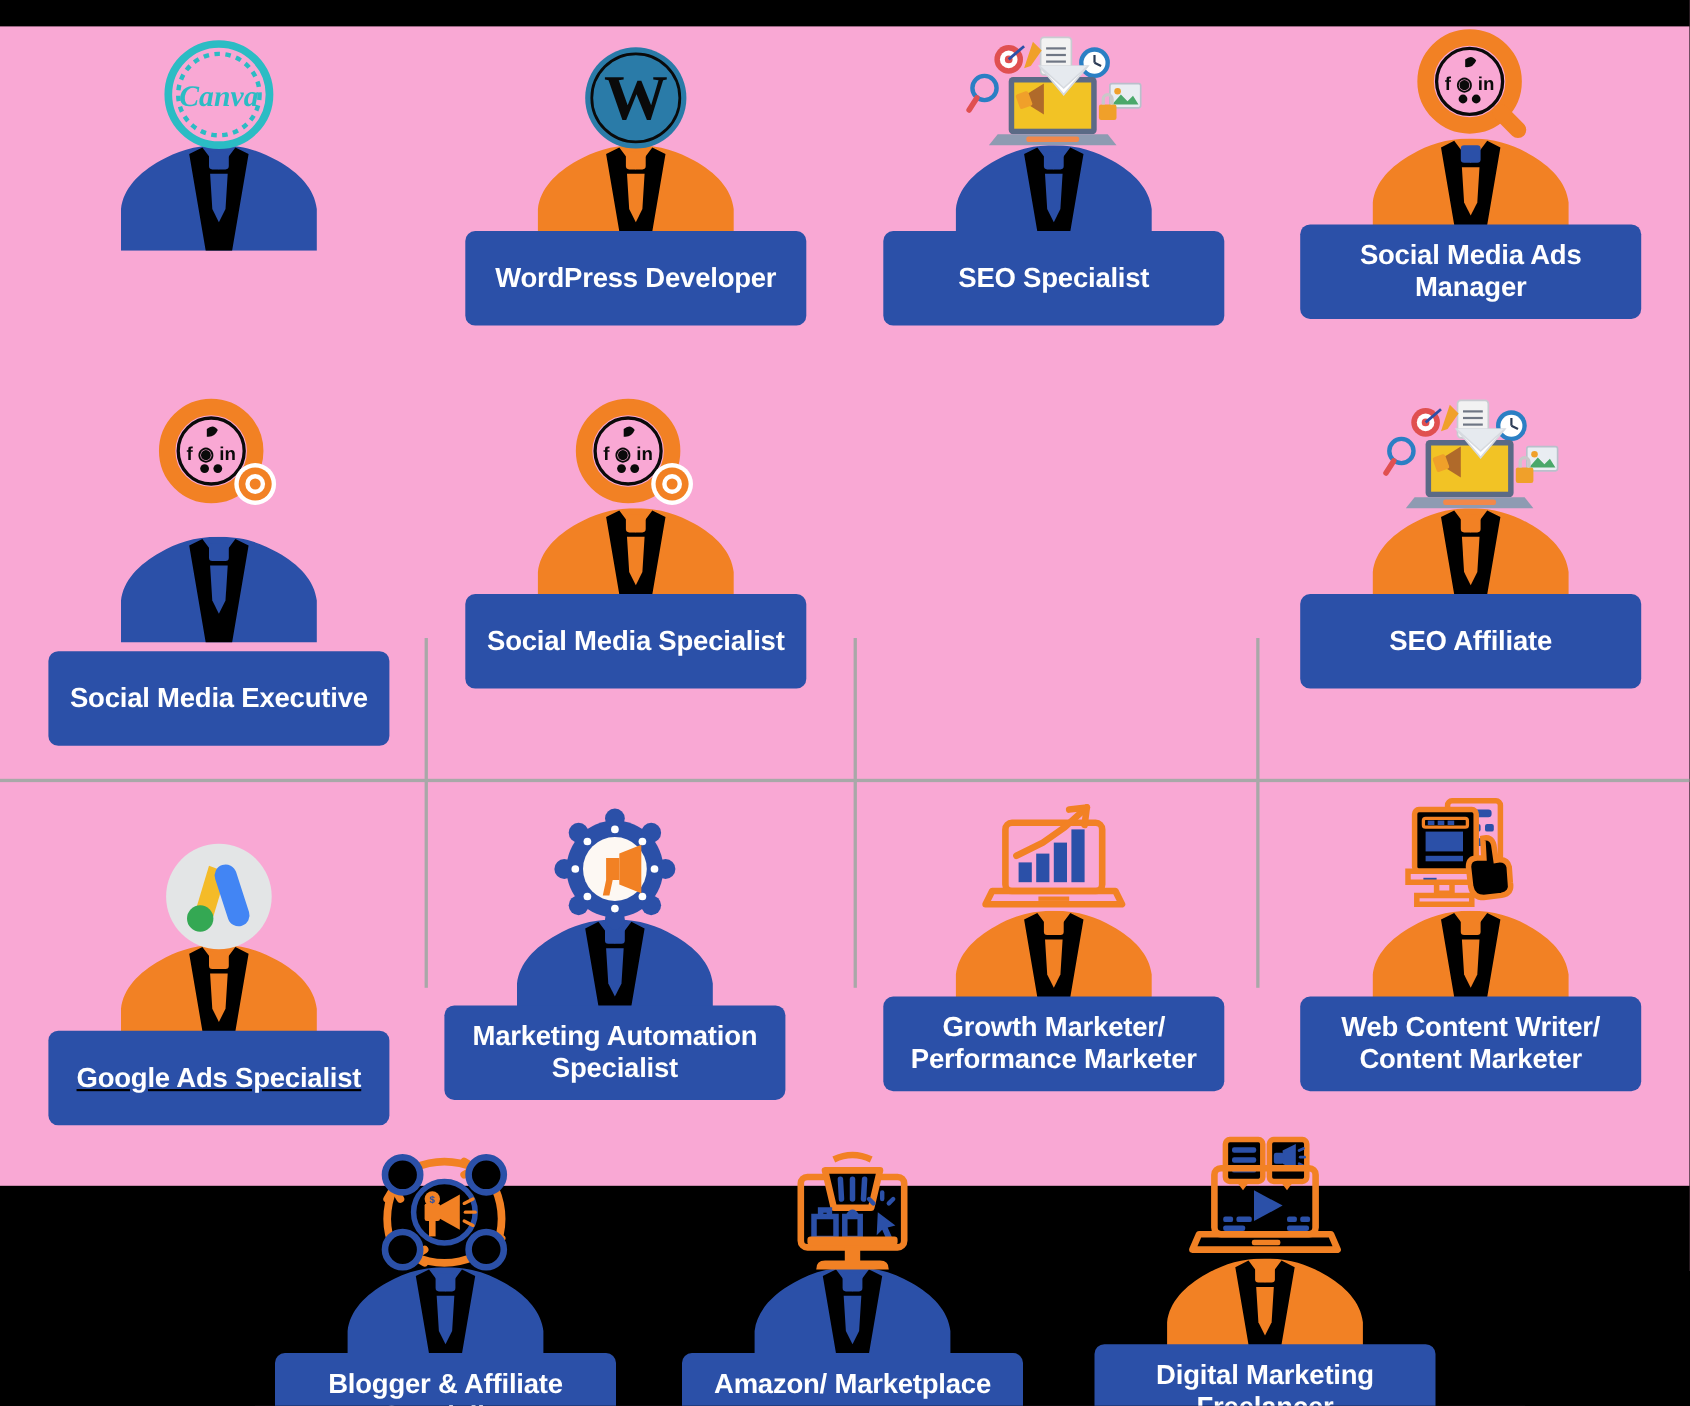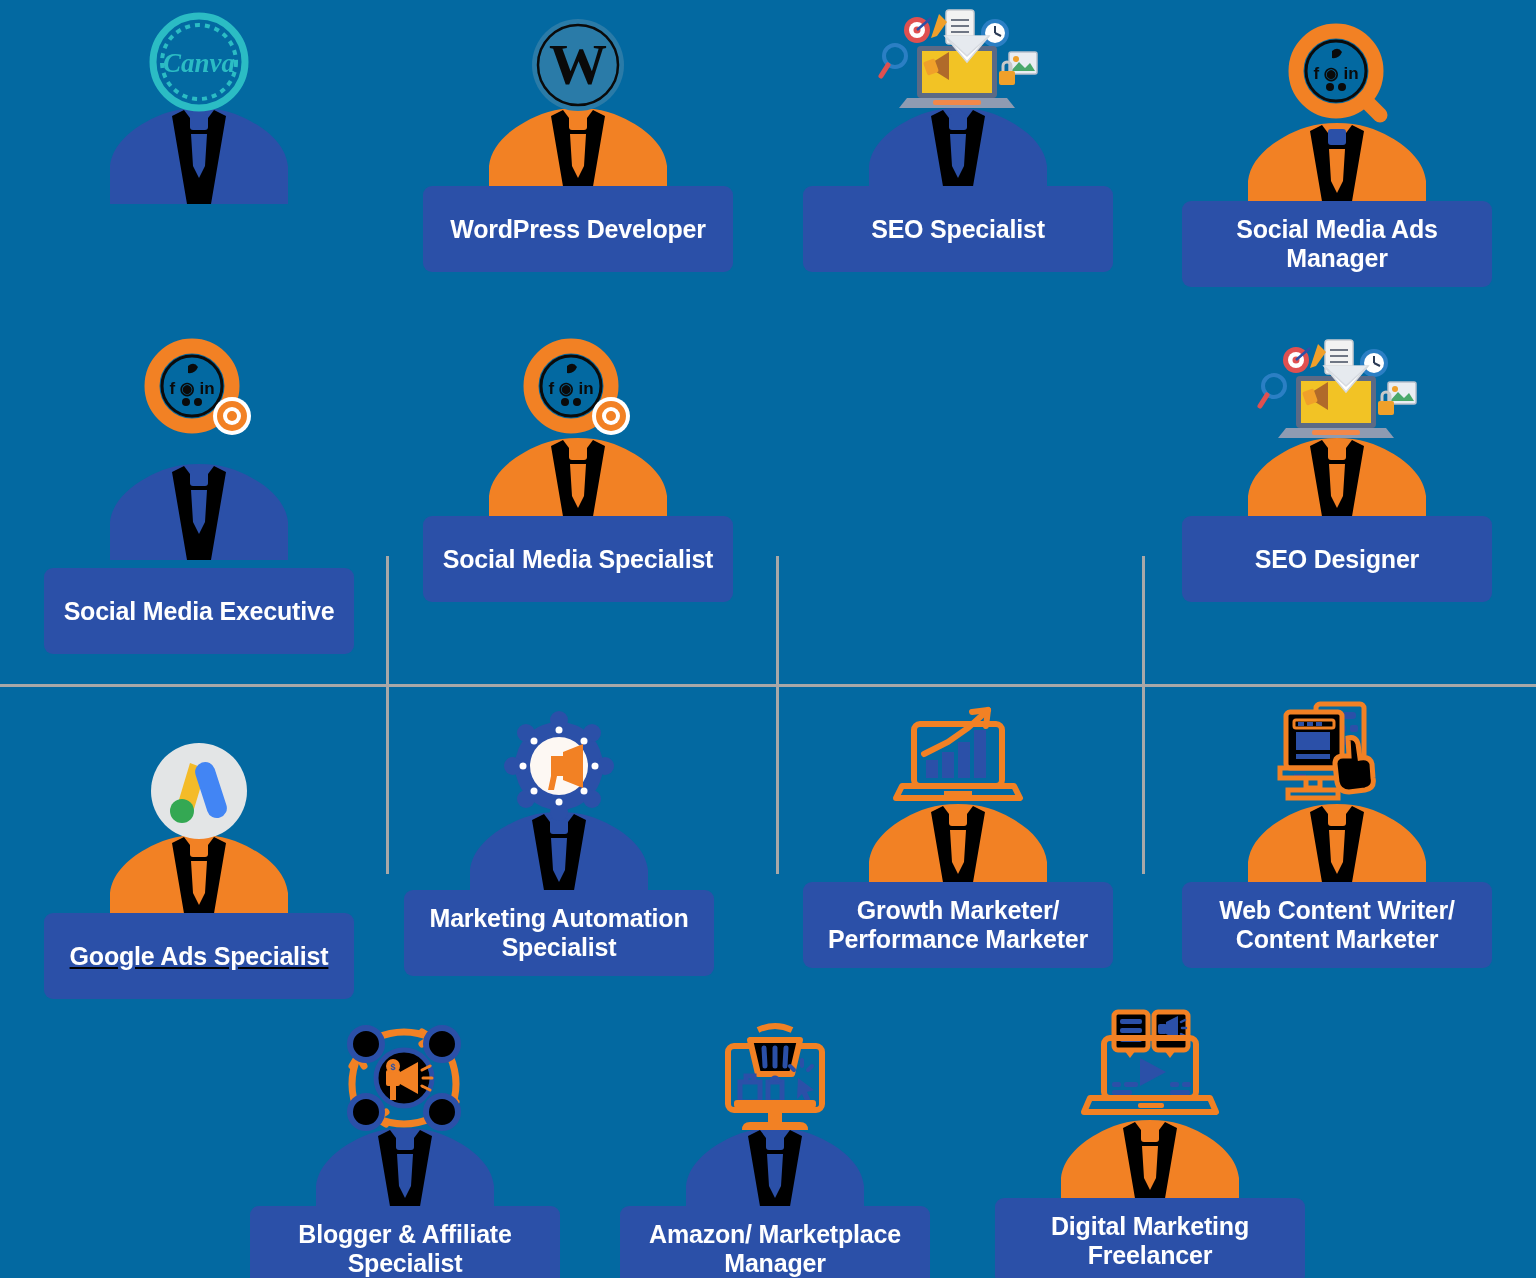--- a/index.html
+++ b/index.html
@@ -7,22 +7,23 @@
   html, body {
     width: 1536px;
     height: 1278px;
     background: #000000;
     font-family: "Liberation Sans", sans-serif;
     overflow: hidden;
   }
   #chart-root {
     position: relative;
     width: 1536px;
-    height: 1278px;
-    background: #0369a1;
+    height: 1054px;
+    background: #f9a8d4;
+    margin-top: 24px;
   }
 
   
   .conn-v {
     position: absolute;
     width: 3px;
     background: #a8a8a8;
   }
   .conn-h {
     position: absolute;
@@ -178,21 +179,21 @@
         <path d="M78 2 L93 22 L108 2 L120 8 L105 96 L81 96 L66 8 Z" fill="#000000"></path>
         <rect x="84" y="6" width="18" height="16" rx="3" fill="#2b50a8"></rect>
         <path d="M85 26 L101 26 L99 58 L93 70 L87 58 Z" fill="#2b50a8"></path>
       </svg>
     </div>
     <div class="label-box">
       <span class="label-text">SEO Specialist</span>
     </div>
   </div>
 
-  <div class="person" style="left:1182px; top:25px;">
+  <div class="person" style="left:1182px; top:4px;">
     <div class="head-icon">
       <svg width="106" height="106" viewBox="0 0 106 106">
         <circle cx="52" cy="48" r="40" fill="none" stroke="#f28124" stroke-width="15"></circle>
         <line x1="80" y1="76" x2="96" y2="92" stroke="#f28124" stroke-width="15" stroke-linecap="round"></line>
         <circle cx="52" cy="48" r="30" fill="none" stroke="#0a0a0a" stroke-width="3"></circle>
         <path d="M48 28 q6 -5 10 1 q-3 7 -10 6 z" fill="#0a0a0a"></path>
         <text x="52" y="56" text-anchor="middle" font-family="Liberation Sans, sans-serif" font-weight="700" font-size="17" fill="#0a0a0a">f ◉ in</text>
         <circle cx="46" cy="64" r="4" fill="#0a0a0a"></circle>
         <circle cx="58" cy="64" r="4" fill="#0a0a0a"></circle>
       </svg>
@@ -302,21 +303,21 @@
     </div>
     <div class="torso">
       <svg width="186" height="96" viewBox="0 0 186 96">
         <path d="M93 0 C70 0 54 6 40 14 C20 25 6 40 4 58 L4 96 L182 96 L182 58 C180 40 166 25 146 14 C132 6 116 0 93 0 Z" fill="#f28124"></path>
         <path d="M78 2 L93 22 L108 2 L120 8 L105 96 L81 96 L66 8 Z" fill="#000000"></path>
         <rect x="84" y="6" width="18" height="16" rx="3" fill="#f28124"></rect>
         <path d="M85 26 L101 26 L99 58 L93 70 L87 58 Z" fill="#f28124"></path>
       </svg>
     </div>
     <div class="label-box">
-      <span class="label-text">SEO Designer</span>
+      <span class="label-text">SEO Affiliate</span>
     </div>
   </div>
 
   <div class="person" style="left:44px; top:737px;text-decoration:underline;">
     <div class="head-icon">
       <svg width="100" height="100" viewBox="0 0 100 100">
         <circle cx="50" cy="50" r="48" fill="#e3e5e6"></circle>
         <path d="M41 22 L29 62 L45 68 L57 28 Z" fill="#f4bb28"></path>
         <rect x="52" y="20" width="20" height="58" rx="10" fill="#4285f4" transform="rotate(-18 62 49)"></rect>
         <circle cx="33" cy="70" r="12" fill="#34a853"></circle>

